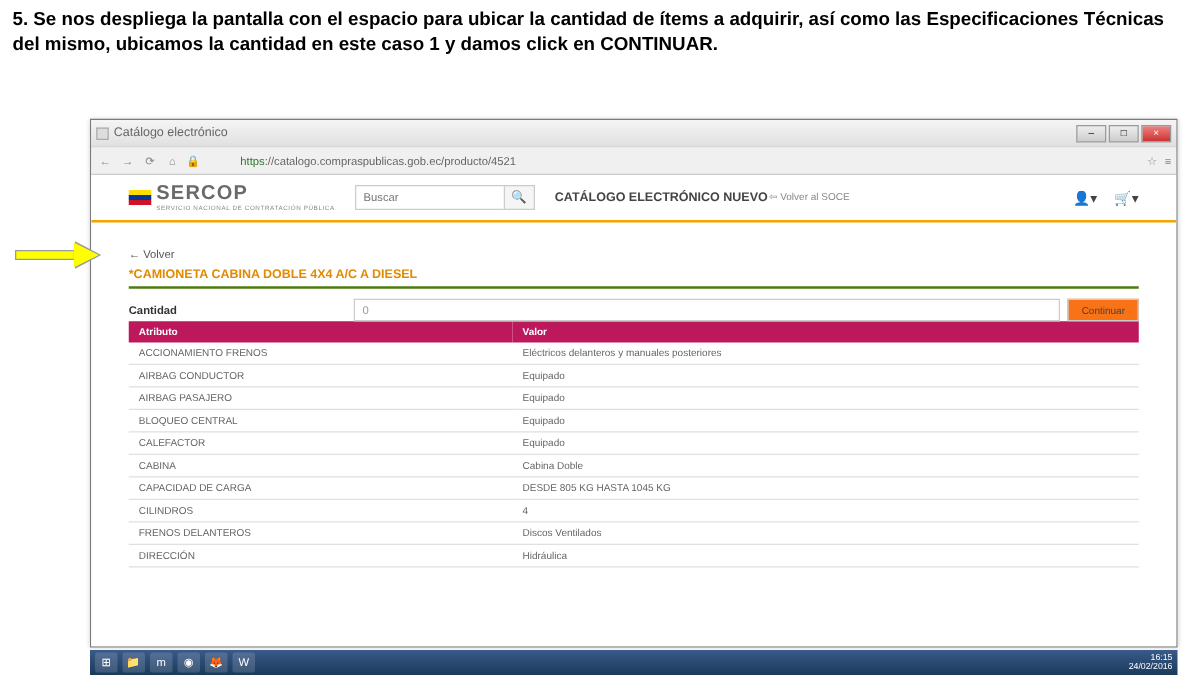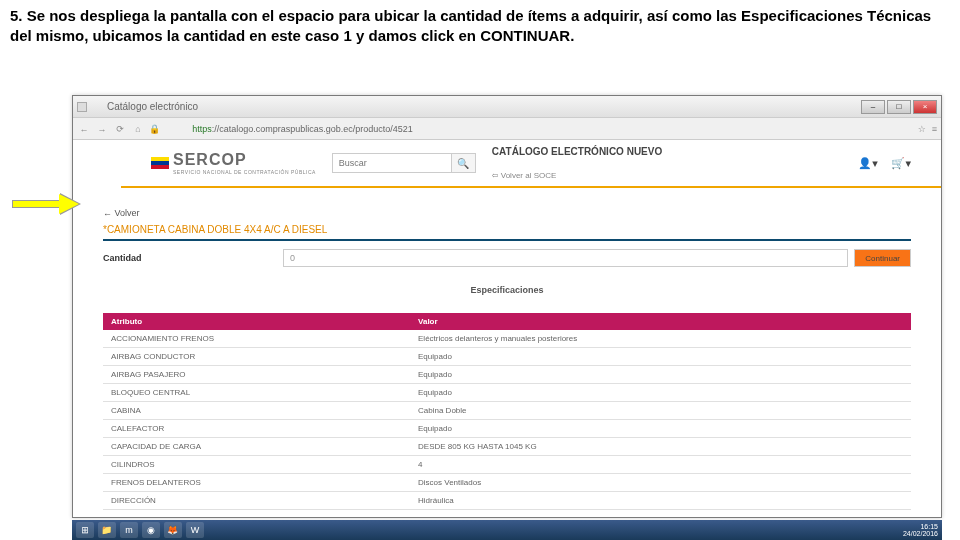--- a/index.html
+++ b/index.html
@@ -4,46 +4,46 @@
 <style>
   * { margin: 0; padding: 0; box-sizing: border-box; font-family: Arial, sans-serif; }
   body { width: 960px; height: 540px; background: #fff; overflow: hidden; position: relative; }
   .instruction { padding: 6px 10px 4px 10px; font-size: 15px; font-weight: bold; line-height: 1.3; }
   .arrow { position: absolute; top: 196px; left: 12px; width: 70px; height: 18px; z-index: 100; }
   .arrow-shaft { position: absolute; top: 4px; left: 0; width: 48px; height: 8px; background: #ffff00; border: 1px solid #999; }
   .arrow-head { position: absolute; top: -2px; left: 47px; width: 0; height: 0; border-top: 10px solid transparent; border-bottom: 10px solid transparent; border-left: 20px solid #ffff00; }
   .arrow-head-border { position: absolute; top: -3px; left: 48px; width: 0; height: 0; border-top: 11px solid transparent; border-bottom: 11px solid transparent; border-left: 21px solid #999; z-index: -1; }
   .browser { position: absolute; top: 95px; left: 72px; right: 18px; bottom: 22px; border: 1px solid #7a7a7a; background: #fff; box-shadow: 0 0 4px rgba(0,0,0,0.2); }
   .titlebar { height: 22px; background: linear-gradient(#f5f5f5,#e0e0e0); border-bottom: 1px solid #ccc; display: flex; align-items: center; justify-content: space-between; padding: 0 4px; font-size: 10px; }
-  .title-left { display: flex; align-items: center; gap: 20px; color: #666; }
+  .title-left { display: flex; align-items: center; gap: 4px; color: #666; }
   .tab-icon { width: 10px; height: 10px; background: #ddd; border: 1px solid #aaa; }
   .win-btns { display: flex; gap: 2px; }
   .win-btn { width: 24px; height: 14px; background: linear-gradient(#eee,#ccc); border: 1px solid #999; font-size: 8px; display: flex; align-items: center; justify-content: center; }
   .win-btn.close { background: linear-gradient(#f08080,#c33); color: #fff; }
   .addrbar { height: 22px; background: #f0f0f0; border-bottom: 1px solid #ccc; display: flex; align-items: center; padding: 0 4px; gap: 4px; font-size: 9px; color: #555; }
   .nav-btn { width: 14px; height: 14px; border-radius: 2px; display: flex; align-items: center; justify-content: center; color: #888; }
   .lock { color: #2a7a2a; font-size: 9px; }
   .url { flex: 1; color: #666; white-space: nowrap; overflow: hidden; padding-left: 28px; }
   .addr-icons { display: flex; gap: 6px; color: #888; }
   .page { background: #fff; height: calc(100% - 44px); overflow: hidden; }
-  .header-band { display: flex; align-items: center; padding: 6px 30px; gap: 16px; border-bottom: 2px solid #f0a500; background: #fff; margin-left: 48px; }
+  .header-band { display: flex; align-items: center; padding: 6px 30px; gap: 16px; border-bottom: 2px solid #f0a500; background: #fff; }
   .logo { display: flex; flex-direction: column; }
   .logo-main { font-size: 16px; font-weight: bold; color: #6a6a6a; letter-spacing: 1px; }
   .logo-sub { font-size: 5px; color: #888; letter-spacing: 0.5px; }
   .logo-flag { width: 18px; height: 12px; background: linear-gradient(to bottom, #ffdd00 33%, #003893 33%, #003893 66%, #ce1126 66%); margin-right: 4px; display: inline-block; vertical-align: middle; }
   .search-wrap { display: flex; align-items: center; }
   .search { height: 20px; width: 120px; border: 1px solid #ccc; font-size: 9px; padding: 0 6px; color: #999; }
   .search-btn { width: 24px; height: 20px; border: 1px solid #ccc; border-left: none; background: #f5f5f5; display: flex; align-items: center; justify-content: center; font-size: 10px; color: #666; }
-  .catalog-title { display: flex; flex-direction: column; gap: 14px; }
+  .catalog-title { display: flex; flex-direction: row; gap: 1px; }
   .catalog-main { font-size: 10px; font-weight: bold; color: #444; }
   .catalog-link { font-size: 8px; color: #888; }
   .right-icons { margin-left: auto; display: flex; gap: 14px; color: #444; font-size: 11px; }
   .content { padding: 20px 30px; }
   .volver { font-size: 9px; color: #555; margin-bottom: 6px; }
-  .product-title { font-size: 10px; font-weight: normal; color: #e28a00; padding-bottom: 4px; border-bottom: 2px solid #0c4a6e; margin-bottom: 8px; }
+  .product-title { font-size: 10px; font-weight: bold; color: #e28a00; padding-bottom: 4px; border-bottom: 2px solid #4d7c0f; margin-bottom: 8px; }
   .qty-row { display: flex; align-items: center; gap: 0; font-size: 9px; justify-content: center; }
   .qty-label { font-weight: bold; color: #333; width: 180px; }
   .qty-input { flex: 1; height: 18px; border: 1px solid #ccc; padding: 0 6px; color: #999; font-size: 9px; }
   .continuar { height: 18px; padding: 0 10px; border: 1px solid #ccc; background: #f97316; font-size: 8px; color: #444; margin-left: 6px; }
   .spec-title { text-align: center; font-size: 9px; color: #555; margin: 18px 0 18px 0; font-weight: bold; }
   .spec-table { width: 100%; border-collapse: collapse; font-size: 8px; }
   .spec-table th { background: #be185d; color: #fff; text-align: left; padding: 4px 8px; font-weight: bold; font-size: 8px; }
   .spec-table th:first-child { width: 38%; }
   .spec-table td { padding: 4px 8px; border-bottom: 1px solid #e0e0e0; color: #666; }
   .taskbar { position: absolute; bottom: 0; left: 72px; right: 18px; height: 20px; background: linear-gradient(#3a5a8a,#1a3a5a); display: flex; align-items: center; padding: 0 4px; gap: 4px; }
@@ -110,21 +110,20 @@
       </div>
     </div>
     <div class="content">
       <div class="volver">← Volver</div>
       <div class="product-title">*CAMIONETA CABINA DOBLE 4X4 A/C A DIESEL</div>
       <div class="qty-row">
         <span class="qty-label">Cantidad</span>
         <input class="qty-input" value="0" style="">
         <button class="continuar">Continuar</button>
       </div>
-      <div class="spec-title">Especificaciones</div>
       <table class="spec-table">
         <thead>
           <tr>
             <th>Atributo</th>
             <th>Valor</th>
           </tr>
         </thead>
         <tbody id="spec-body">
             <tr>
               <td>ACCIONAMIENTO FRENOS</td>
@@ -136,26 +135,26 @@
             </tr>
             <tr>
               <td>AIRBAG PASAJERO</td>
               <td>Equipado</td>
             </tr>
             <tr>
               <td>BLOQUEO CENTRAL</td>
               <td>Equipado</td>
             </tr>
             <tr>
+              <td>CALEFACTOR</td>
+              <td>Equipado</td>
+            </tr>
+            <tr>
               <td>CABINA</td>
               <td>Cabina Doble</td>
-            </tr>
-            <tr>
-              <td>CALEFACTOR</td>
-              <td>Equipado</td>
             </tr>
             <tr>
               <td>CAPACIDAD DE CARGA</td>
               <td>DESDE 805 KG HASTA 1045 KG</td>
             </tr>
             <tr>
               <td>CILINDROS</td>
               <td>4</td>
             </tr>
             <tr>

